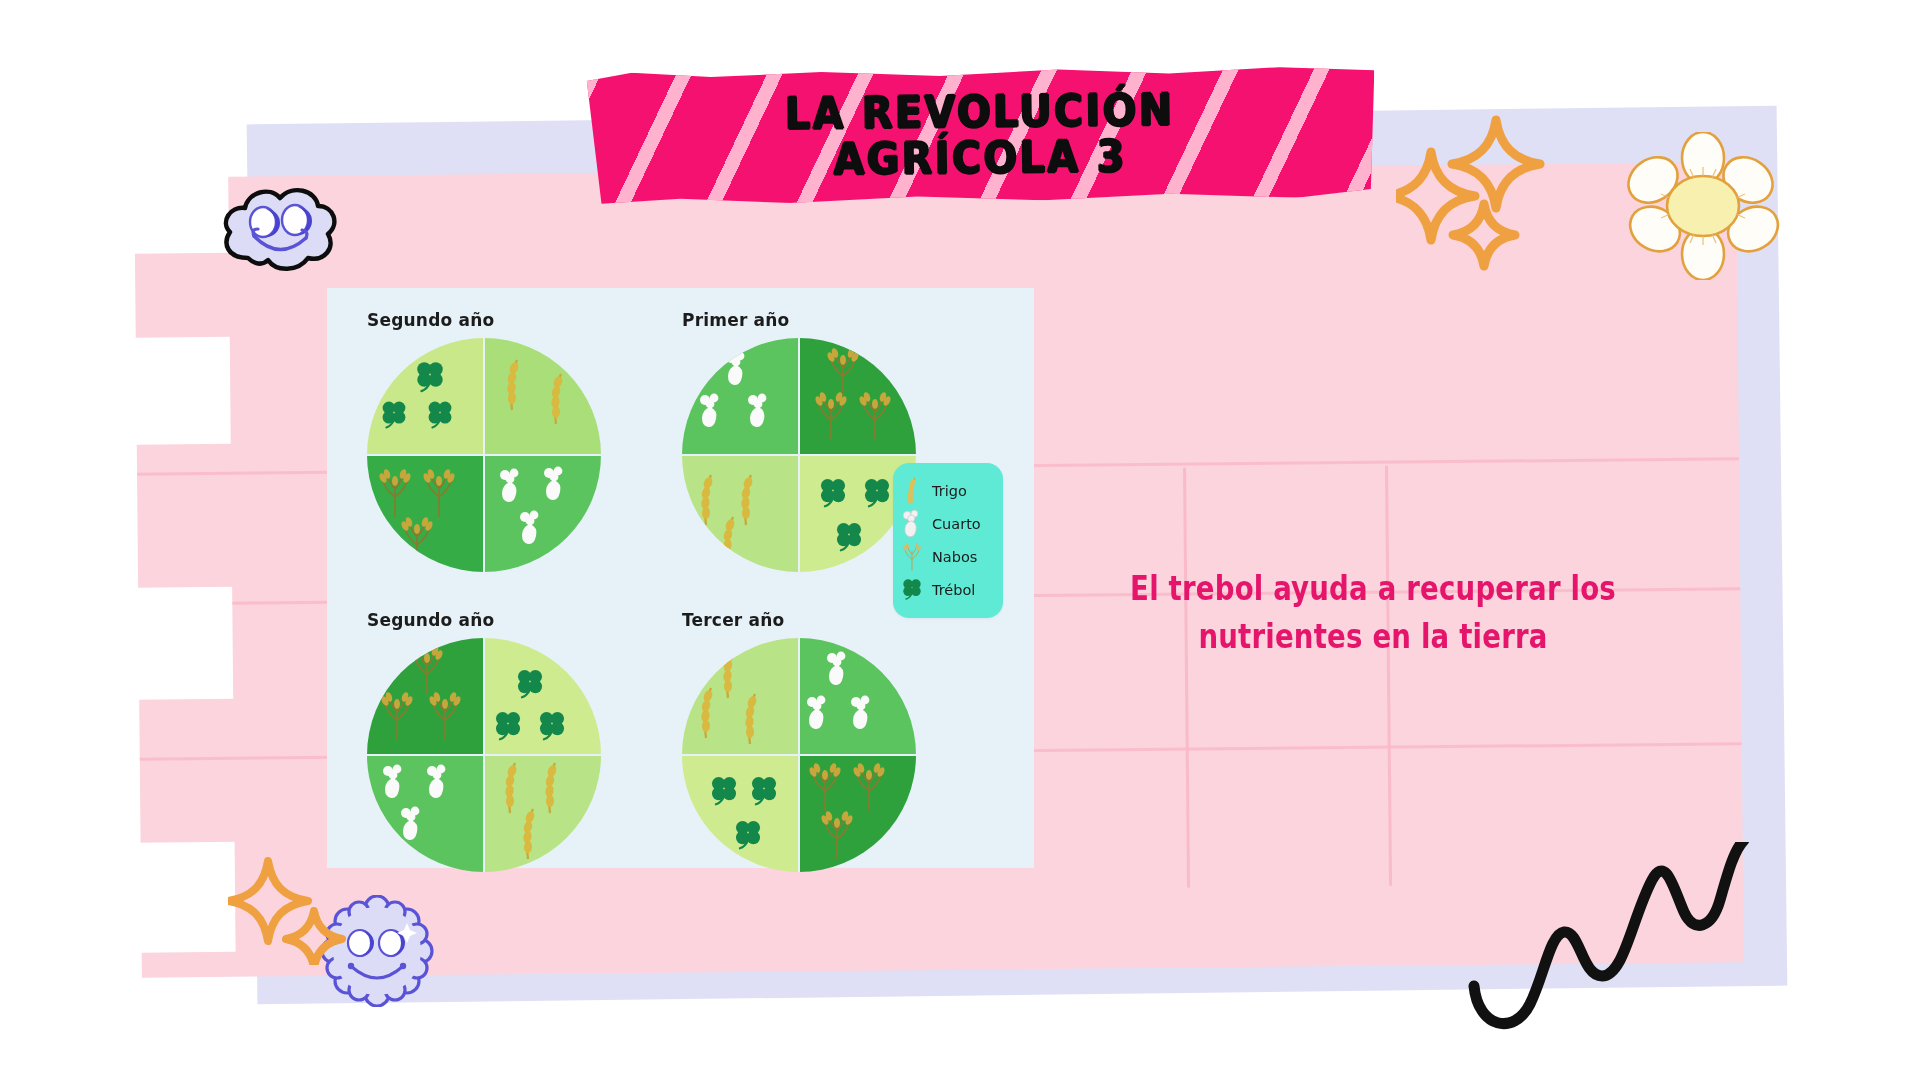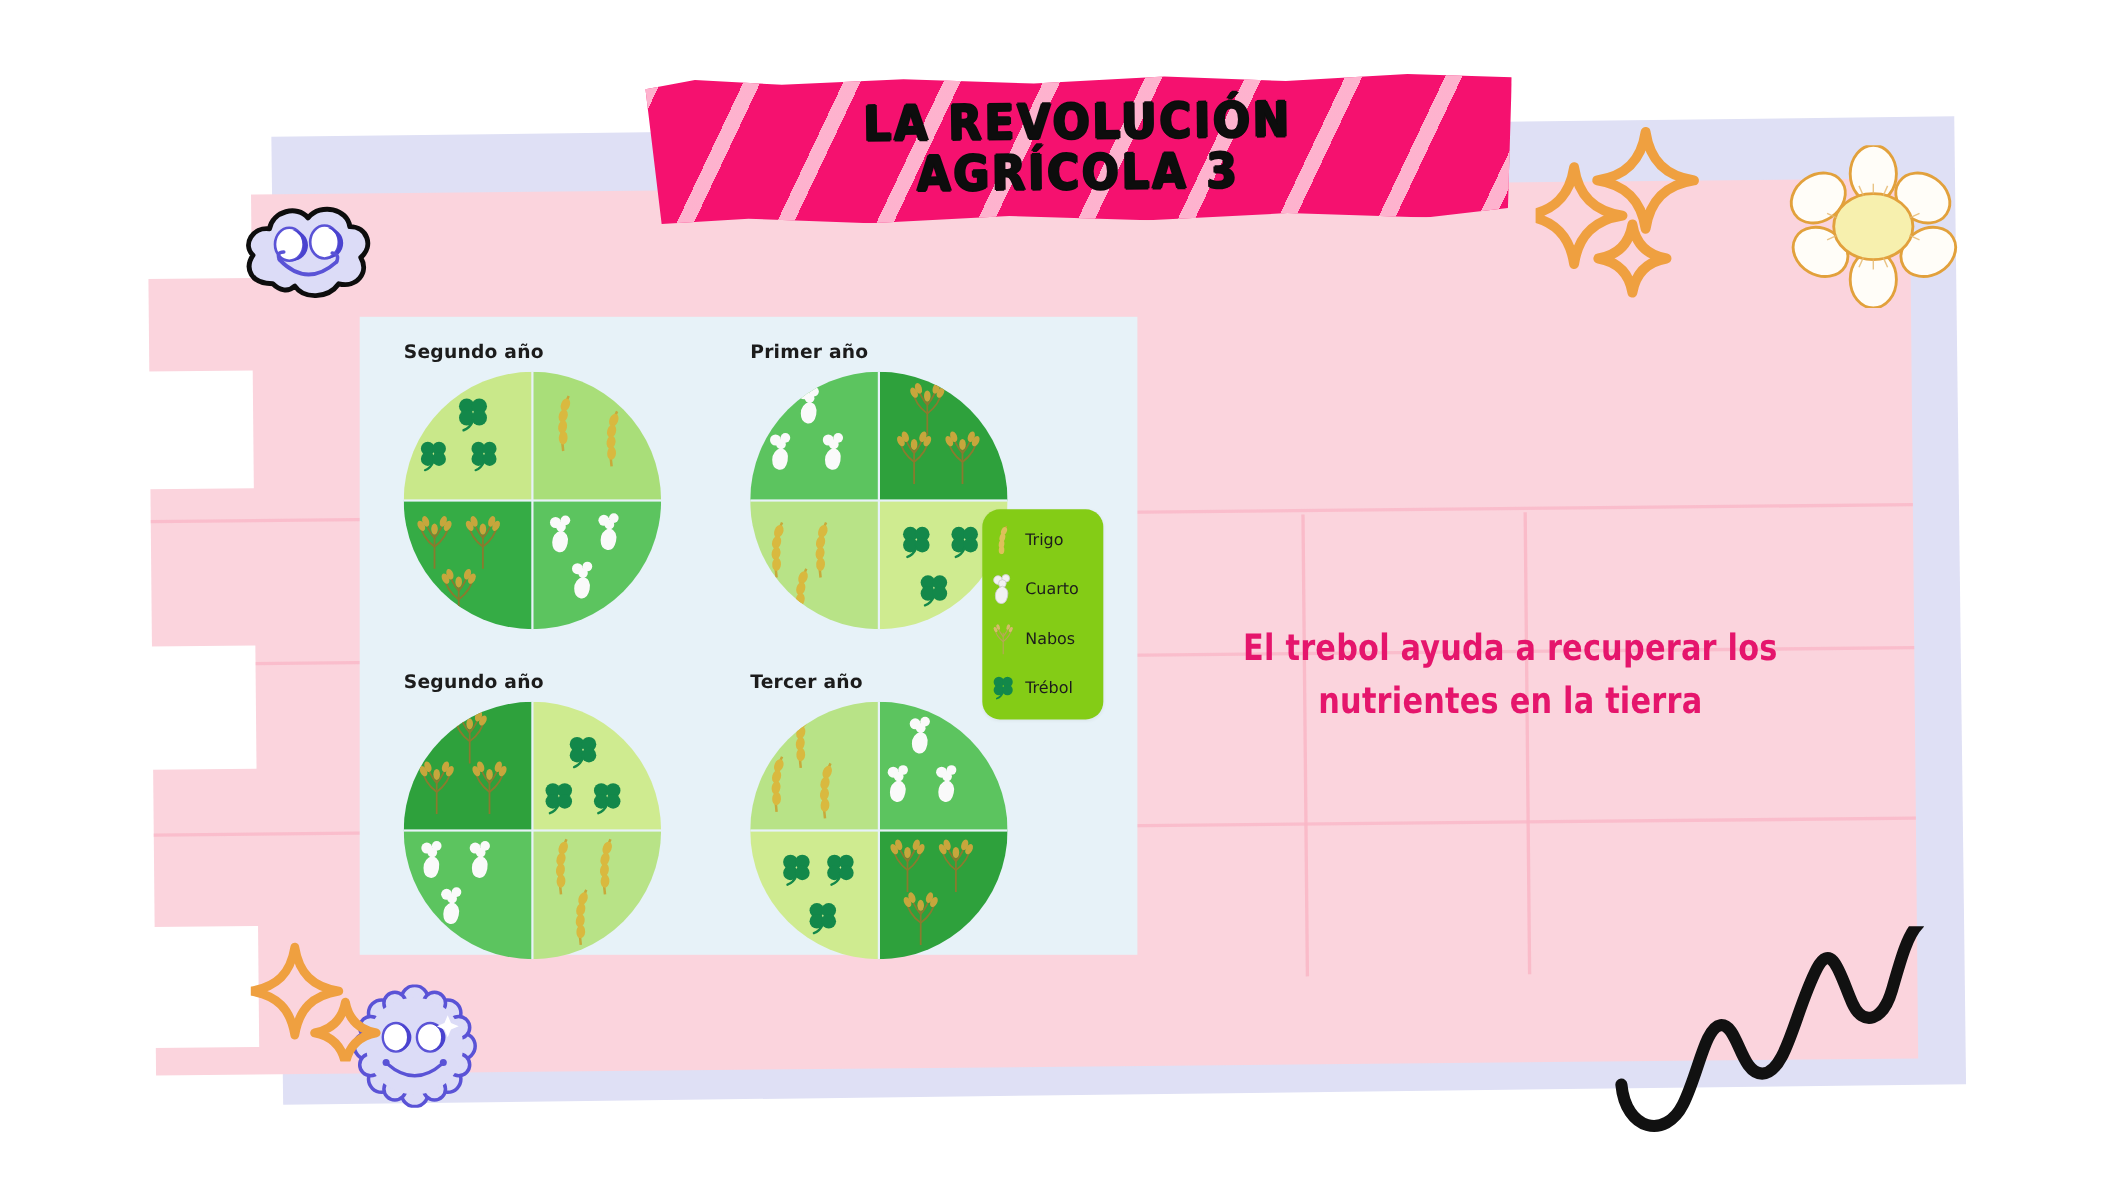--- a/index.html
+++ b/index.html
@@ -167,22 +167,22 @@
     z-index: 4;
   }
   .glyph { position: absolute; z-index: 3; }
 
   
   .legend {
     position: absolute;
     left: 893px;
     top: 463px;
     width: 110px;
-    height: 191px;
-    background: #84cc16;
+    height: 155px;
+    background: #5eead4;
     border-radius: 16px;
     padding: 12px 8px 12px 6px;
     display: flex;
     flex-direction: column;
     justify-content: space-between;
     z-index: 7;
     box-shadow: 0 1px 3px rgba(0,0,0,.05);
   }
   .legend-row {
     display: flex;

